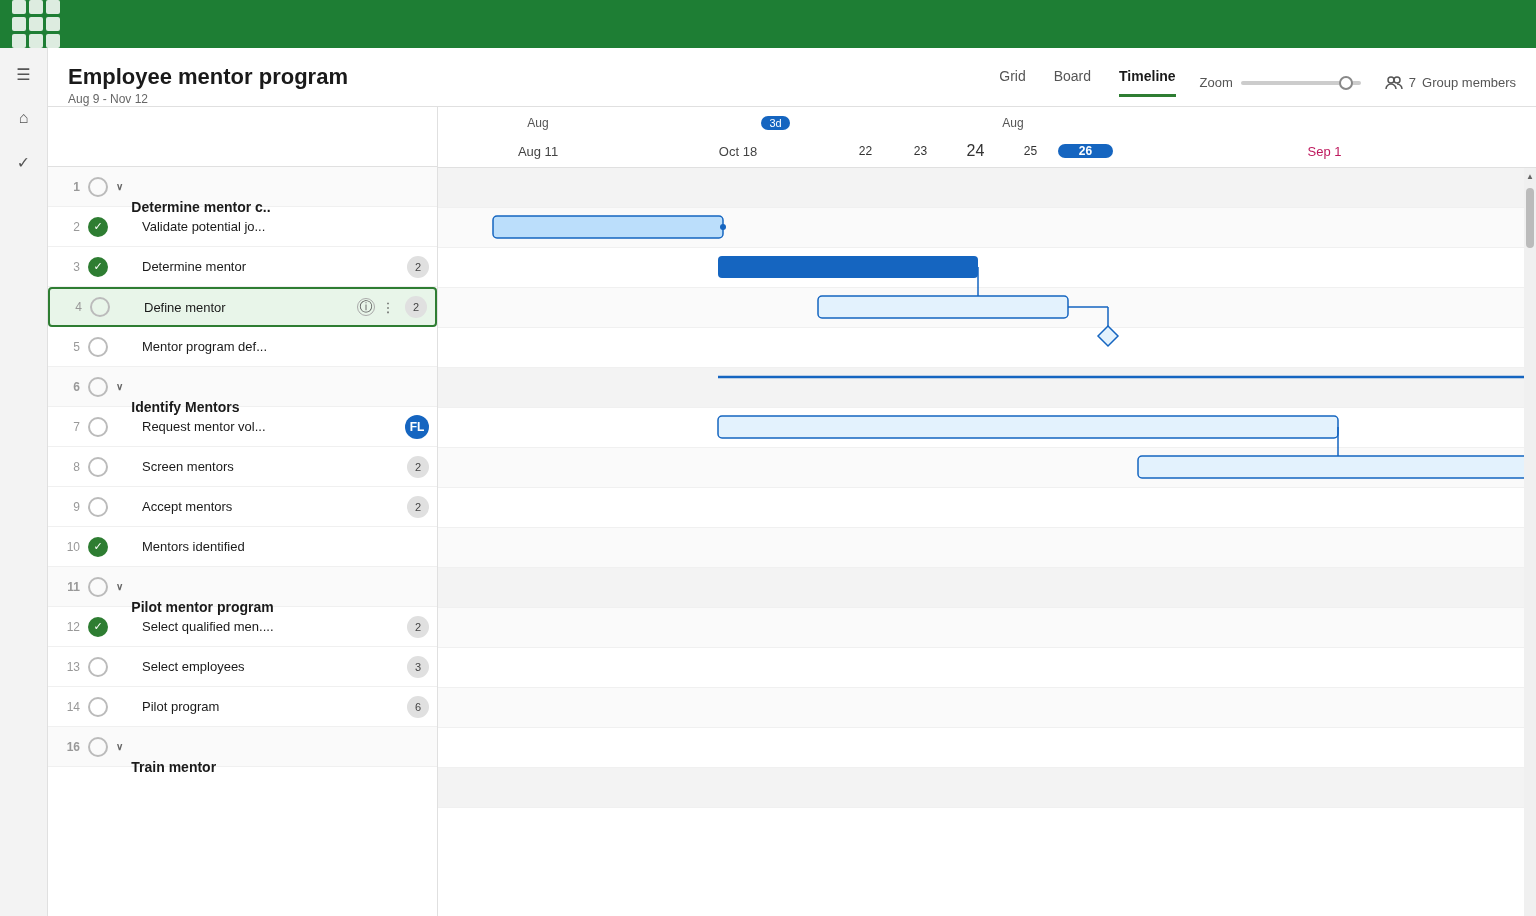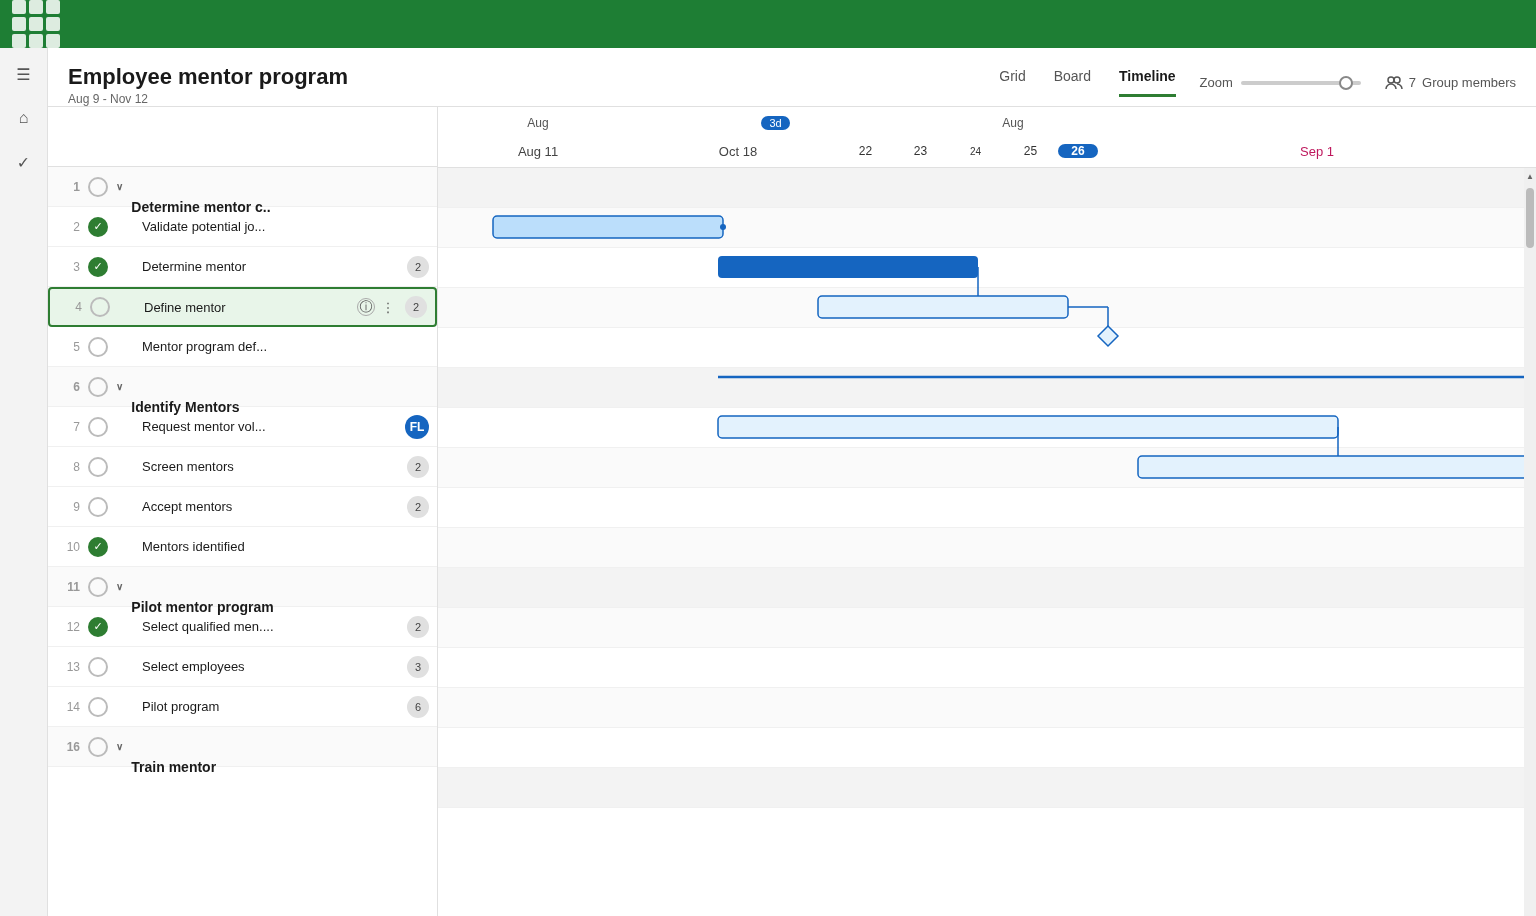--- a/index.html
+++ b/index.html
@@ -468,23 +468,23 @@
           </div>
           <div style="width:200px; text-align:center; color:#555; font-size:12px;">Aug</div>
           <div style="flex:1; text-align:center;"></div>
         </div>
 
         <div style="display:flex; font-size:13px; color:#333; height:32px; align-items:center;">
           <div style="width:200px; text-align:center; font-size:13px; color:#444;">Aug 11</div>
           <div style="width:200px; text-align:center; font-size:13px; color:#444;">Oct 18</div>
           <div style="width:55px; text-align:center; font-size:12px;">22</div>
           <div style="width:55px; text-align:center; font-size:12px;">23</div>
-          <div style="width:55px; text-align:center; font-size:10px;">24</div>
+          <div style="width:55px; text-align:center; font-size:16px;">24</div>
           <div style="width:55px; text-align:center; font-size:12px;">25</div>
-          <div style="width:40px; text-align:center; font-size:12px; background:#1565c0; color:#fff; border-radius:12px; font-weight:600;">26</div>
+          <div style="width:55px; text-align:center; font-size:12px; background:#1565c0; color:#fff; border-radius:12px; font-weight:600;">26</div>
           <div style="flex:1; text-align:center; font-size:13px; color:#be185d;">Sep  1</div>
         </div>
       </div>
 
       <div class="timeline-body">
 
         <div id="timeline-grid-rows">
             <div class="timeline-row group-row"></div>
             <div class="timeline-row alt"></div>
             <div class="timeline-row"></div>

